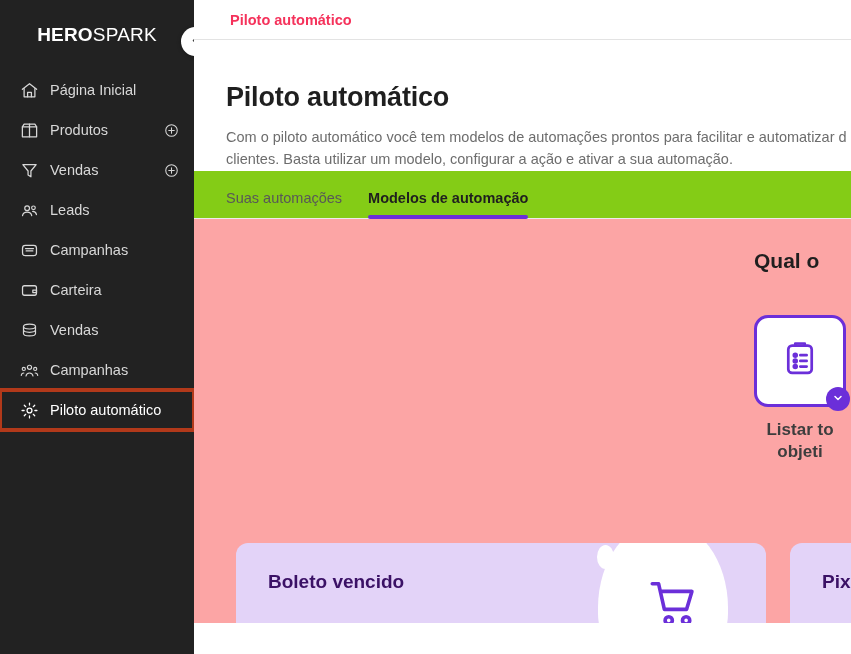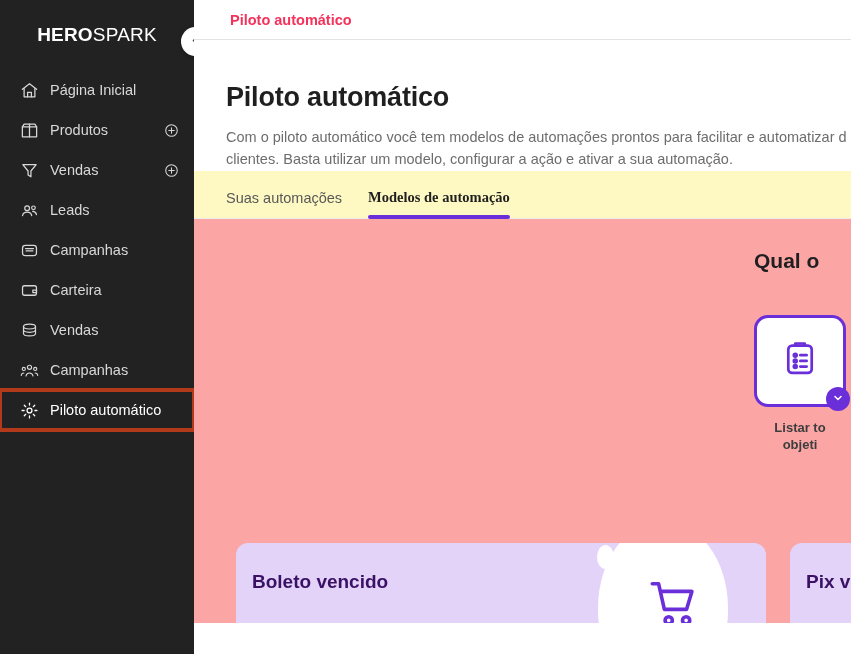--- a/index.html
+++ b/index.html
@@ -151,35 +151,34 @@
     width: 760px;
     white-space: pre-line;
   }
 
   #tabs {
     display: flex;
     align-items: flex-end;
     gap: 26px;
     padding-left: 32px;
     height: 48px;
-    background: #fef9c3;
+    background: #84cc16;
     border-bottom: 1px solid #ececec;
   }
   .tab {
     position: relative;
     font-size: 14.5px;
     color: #585858;
     padding-bottom: 12px;
     cursor: pointer;
     white-space: nowrap;
   }
   .tab.active {
     color: #1f1f1f;
     font-weight: 700;
-    font-family: Liberation Serif, serif;
   }
   .tab.active::after {
     content: "";
     position: absolute;
     left: 0; right: 0;
     bottom: -1px;
     height: 4px;
     border-radius: 2px;
     background: #6b2fd9;
   }
@@ -232,21 +231,21 @@
     width: 24px;
     height: 24px;
     border-radius: 50%;
     background: #6b2fd9;
     display: flex;
     align-items: center;
     justify-content: center;
   }
   .obj-label {
     margin-top: 12px;
-    font-size: 13px;
+    font-size: 17px;
     font-weight: 700;
     color: #3d3d3d;
     line-height: 1.35;
   }
 
   
   #template-row {
     position: absolute;
     left: 42px;
     bottom: -30px;
@@ -258,21 +257,21 @@
     width: 530px;
     height: 110px;
     border-radius: 12px;
     background: #e3d3f8;
     overflow: hidden;
     flex: none;
   }
   .tpl-card.narrow { width: 300px; }
   .tpl-title {
     position: absolute;
-    left: 16px;
+    left: 32px;
     top: 28px;
     font-size: 19px;
     font-weight: 700;
     color: #3b1166;
     white-space: nowrap;
   }
   .tpl-deco {
     position: absolute;
     right: 38px;
     top: -22px;

